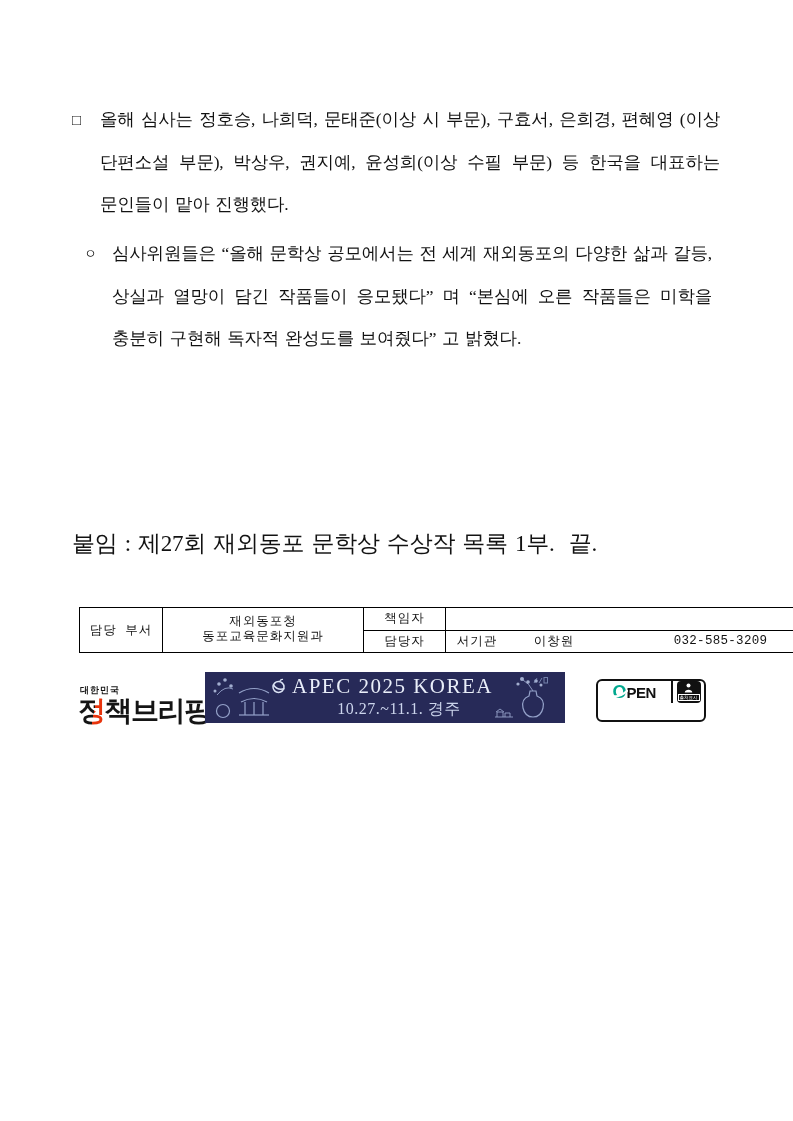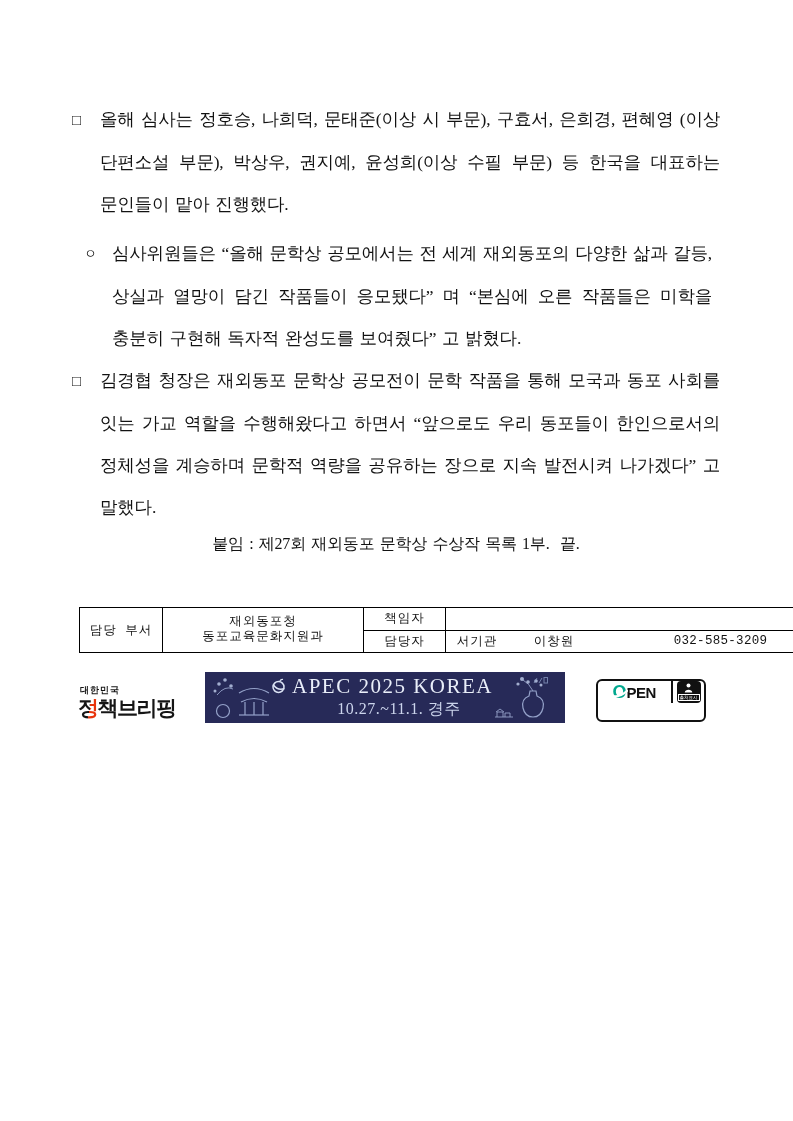--- a/index.html
+++ b/index.html
@@ -16,23 +16,22 @@
     text-align:justify; word-break:keep-all;
     padding-left:28px; text-indent:-28px;
   }
   .para .bullet { display:inline-block; width:28px; text-indent:0; font-size:15px; }
   .para .bullet.circle { font-size:13px; vertical-align:1px; }
   .p1 { top:98px; }
   .p2 { top:232px; left:84px; width:628px; }
   .p3 { top:359px; }
   .attach {
     position:absolute; left:72px; top:523px; width:648px;
-    font-size:16px; line-height:42px; letter-spacing:-0.2px; word-spacing:1.5px;
+    font-size:23px; line-height:42px; letter-spacing:-0.2px; word-spacing:1.5px;
     white-space:pre-wrap;
-    text-align:center;
   }
   
   .ctable {
     position:absolute; left:79px; top:607px; width:763px; height:46px;
     display:flex; border:1.5px solid #000;
     font-family:Liberation Mono, monospace;
     font-size:12.5px; color:#111; letter-spacing:1px;
   }
   .ctable .cell { display:flex; align-items:center; justify-content:center; }
   .ct-dept  { width:83px;  border-right:1px solid #000; }
@@ -43,21 +42,21 @@
   .ct-role  { width:82px; border-right:1px solid #000; display:flex; align-items:center; justify-content:center; }
   .ct-rest  { flex:1; display:grid; grid-template-columns:62px 92px 1fr; align-items:center; }
   .ct-rest span { text-align:center; }
   .ct-phone { letter-spacing:0.3px; }
   
   .footer { position:absolute; left:0; top:672px; width:644px; height:56px; }
   
   .pb-logo { position:absolute; left:78px; top:12px; cursor:pointer;
              font-family:"Liberation Sans","DejaVu Sans",sans-serif; color:#151515; }
   .pb-small { font-size:9px; font-weight:700; letter-spacing:1px; margin-left:2px; }
-  .pb-main  { font-size:21px; font-weight:900; letter-spacing:-1.5px; line-height:1.0; }
+  .pb-main  { font-size:28px; font-weight:900; letter-spacing:-1.5px; line-height:1.0; }
   @supports (-webkit-background-clip: text) {
     .pb-first {
       background:linear-gradient(100deg,#151515 58%,#e8340c 58%);
       -webkit-background-clip:text; background-clip:text; color:transparent;
     }
   }
   
   .apec {
     position:absolute; left:205px; top:0; width:360px; height:51px;
     background:#272a58; display:flex; flex-direction:column;
@@ -109,21 +108,20 @@
 </style>
 </head>
 <body>
 
 <div class="page">
 
   <p class="para p1"><span class="bullet">□</span><span>올해 심사는 정호승, 나희덕, 문태준(이상 시 부문), 구효서, 은희경, 편혜영 (이상 단편소설 부문), 박상우, 권지예, 윤성희(이상 수필 부문) 등 한국을 대표하는 문인들이 맡아 진행했다.</span></p>
 
   <p class="para p2"><span class="bullet circle">ㅇ</span><span>심사위원들은 “올해 문학상 공모에서는 전 세계 재외동포의 다양한 삶과 갈등, 상실과 열망이 담긴 작품들이 응모됐다” 며 “본심에 오른 작품들은 미학을 충분히 구현해 독자적 완성도를 보여줬다” 고 밝혔다.</span></p>
 
-  <p class="para p3"><span class="bullet">□</span><span>김경협 청장은 재외동포 문학상 공모전이 문학 작품을 통해 모국과 동포 사회를 잇는 가교 역할을 수행해왔다고 하면서 “앞으로도 우리 동포들이 한인으로서의 정체성을 계승하며 문학적 역량을 공유하는 장으로 지속 발전시켜 나가겠다” 고 말했다.</span></p>
 
   <p class="attach">붙임 : 제27회 재외동포 문학상 수상작 목록 1부.  끝.</p>
 
   <div class="ctable">
     <div class="cell ct-dept">담당 부서</div>
     <div class="cell ct-name">
       <span>재외동포청</span>
       <span>동포교육문화지원과</span>
     </div>
     <div class="ct-right">

